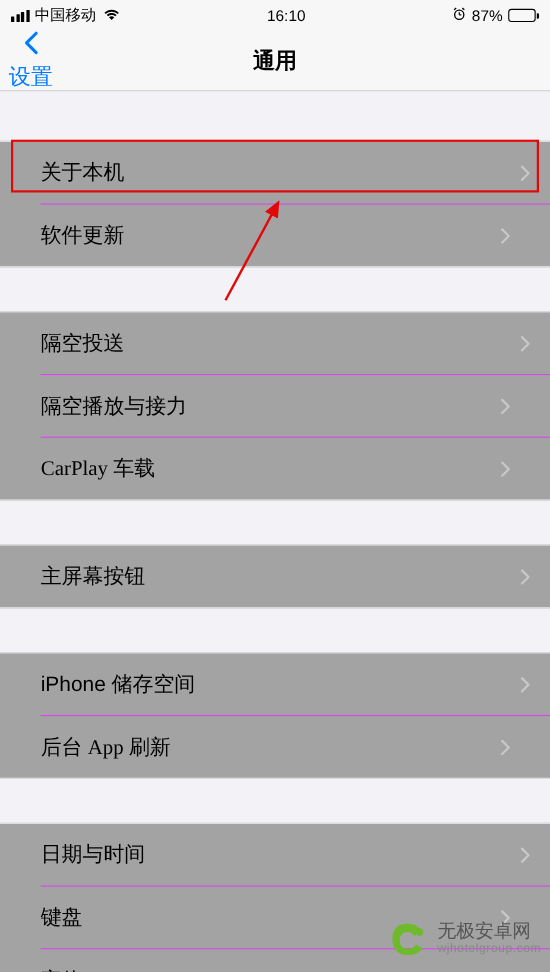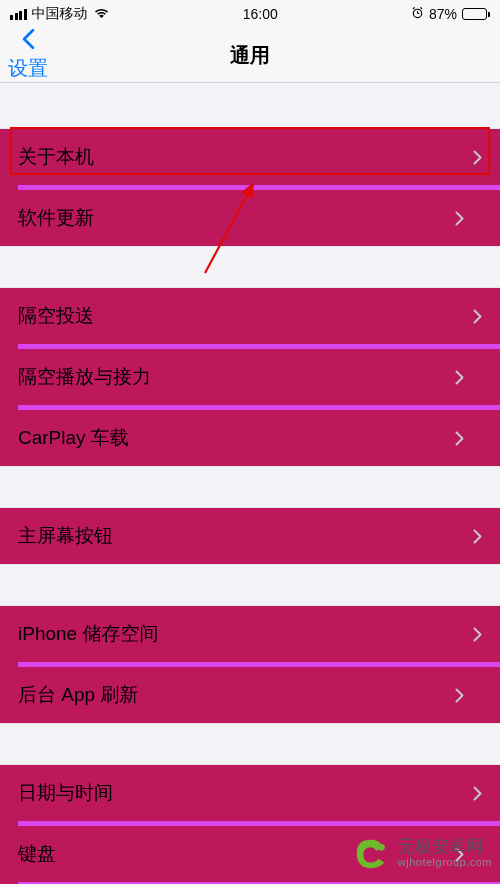--- a/index.html
+++ b/index.html
@@ -58,33 +58,33 @@
     .back-chevron svg { width: 15px; height: 22px; }
     .nav-title {
       position: absolute;
       left: 50%;
       transform: translateX(-50%);
       font-size: 20px;
       font-weight: 600;
       color: #000;
     }
     .content { padding-top: 45px; }
-    .group { background: #be185d; border-top: 1px solid #e5e5ea; border-bottom: 1px solid #e5e5ea; margin-bottom: 40px; }
+    .group { background: #a3a3a3; border-top: 1px solid #e5e5ea; border-bottom: 1px solid #e5e5ea; margin-bottom: 40px; padding-left: 19px; }
     .group.g2, .group.g3, .group.g4, .group.g5 { margin-bottom: 40px; }
     .row {
       display: flex;
       align-items: center;
       justify-content: space-between;
       padding: 15px 18px;
       font-size: 19px;
       color: #000;
       cursor: pointer;
       min-height: 54px;
     }
-    .row + .row { border-top: 5px solid #d946ef; margin-left: 18px; padding-left: 0; }
+    .row + .row { border-top: 1px solid #d946ef; margin-left: 18px; padding-left: 0; font-family: Liberation Serif, serif; }
     .row + .row .chevron { margin-right: 0; }
     .row-inner { display: flex; align-items: center; justify-content: space-between; width: 100%; }
     .row + .row .row-inner { padding-right: 18px; }
     .row:first-child .row-inner { width: 100%; }
     .chevron { color: #c7c7cc; }
     .chevron svg { width: 9px; height: 15px; display: block; }
     .highlight {
       position: absolute;
       border: 2.5px solid #e20808;
       pointer-events: none;
@@ -124,21 +124,21 @@
         <span class="bar b3"></span>
         <span class="bar b4"></span>
     </span>
     <span>中国移动</span>
     <span class="wifi-icon">
       <svg viewBox="0 0 20 14">
           <path d="M10 13 L7.2 10.2 C8 9.5 9 9.1 10 9.1 C11 9.1 12 9.5 12.8 10.2 Z M4.8 7.8 L6.2 9.2 C7.3 8.2 8.6 7.7 10 7.7 C11.4 7.7 12.7 8.2 13.8 9.2 L15.2 7.8 C13.7 6.4 11.9 5.7 10 5.7 C8.1 5.7 6.3 6.4 4.8 7.8 Z M2.3 5.3 L3.7 6.7 C5.5 5.1 7.7 4.2 10 4.2 C12.3 4.2 14.5 5.1 16.3 6.7 L17.7 5.3 C15.5 3.3 12.8 2.2 10 2.2 C7.2 2.2 4.5 3.3 2.3 5.3 Z" fill="#000"></path>
         </svg>
     </span>
   </div>
-  <div>16:00</div>
+  <div>16:10</div>
   <div class="status-right">
     <span class="alarm-icon">
       <svg viewBox="0 0 14 14">
           <circle cx="7" cy="8" r="4.5" fill="none" stroke="#000" stroke-width="1.3"></circle>
           <line x1="7" y1="8" x2="7" y2="5.5" stroke="#000" stroke-width="1.2"></line>
           <line x1="7" y1="8" x2="9" y2="8" stroke="#000" stroke-width="1.2"></line>
           <line x1="2" y1="3" x2="4" y2="1.5" stroke="#000" stroke-width="1.3"></line>
           <line x1="12" y1="3" x2="10" y2="1.5" stroke="#000" stroke-width="1.3"></line>
         </svg>
     </span>

